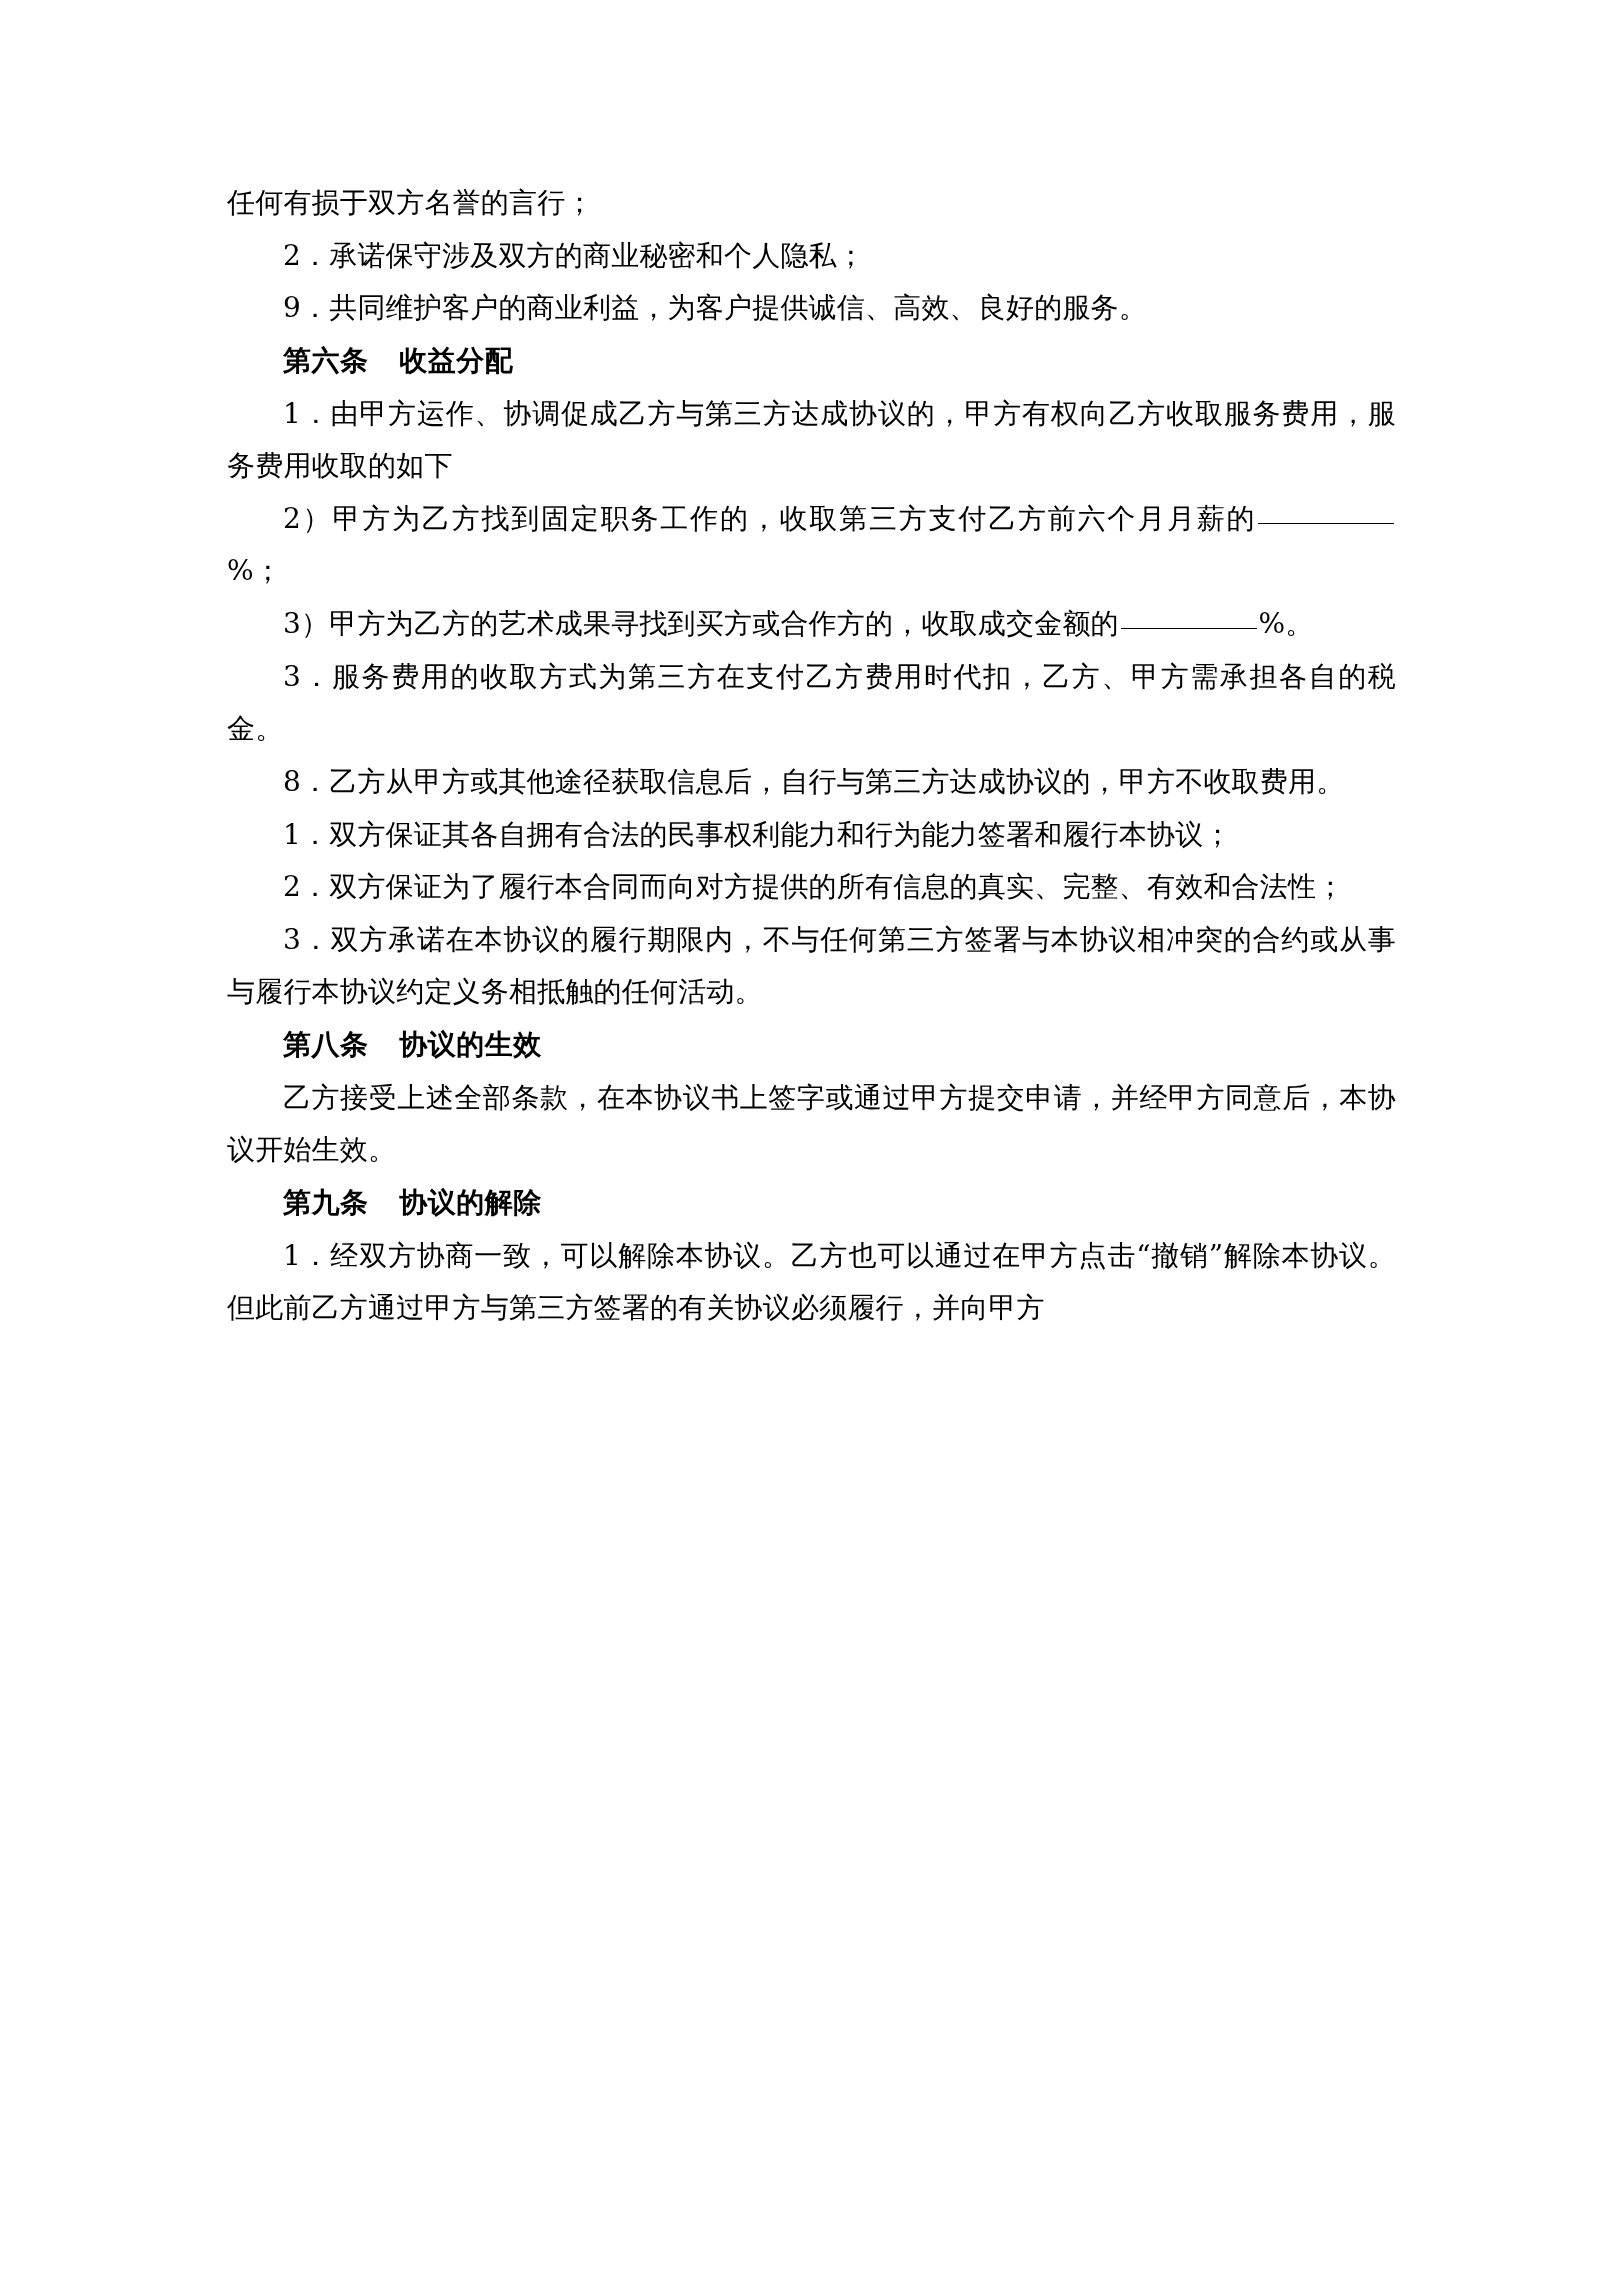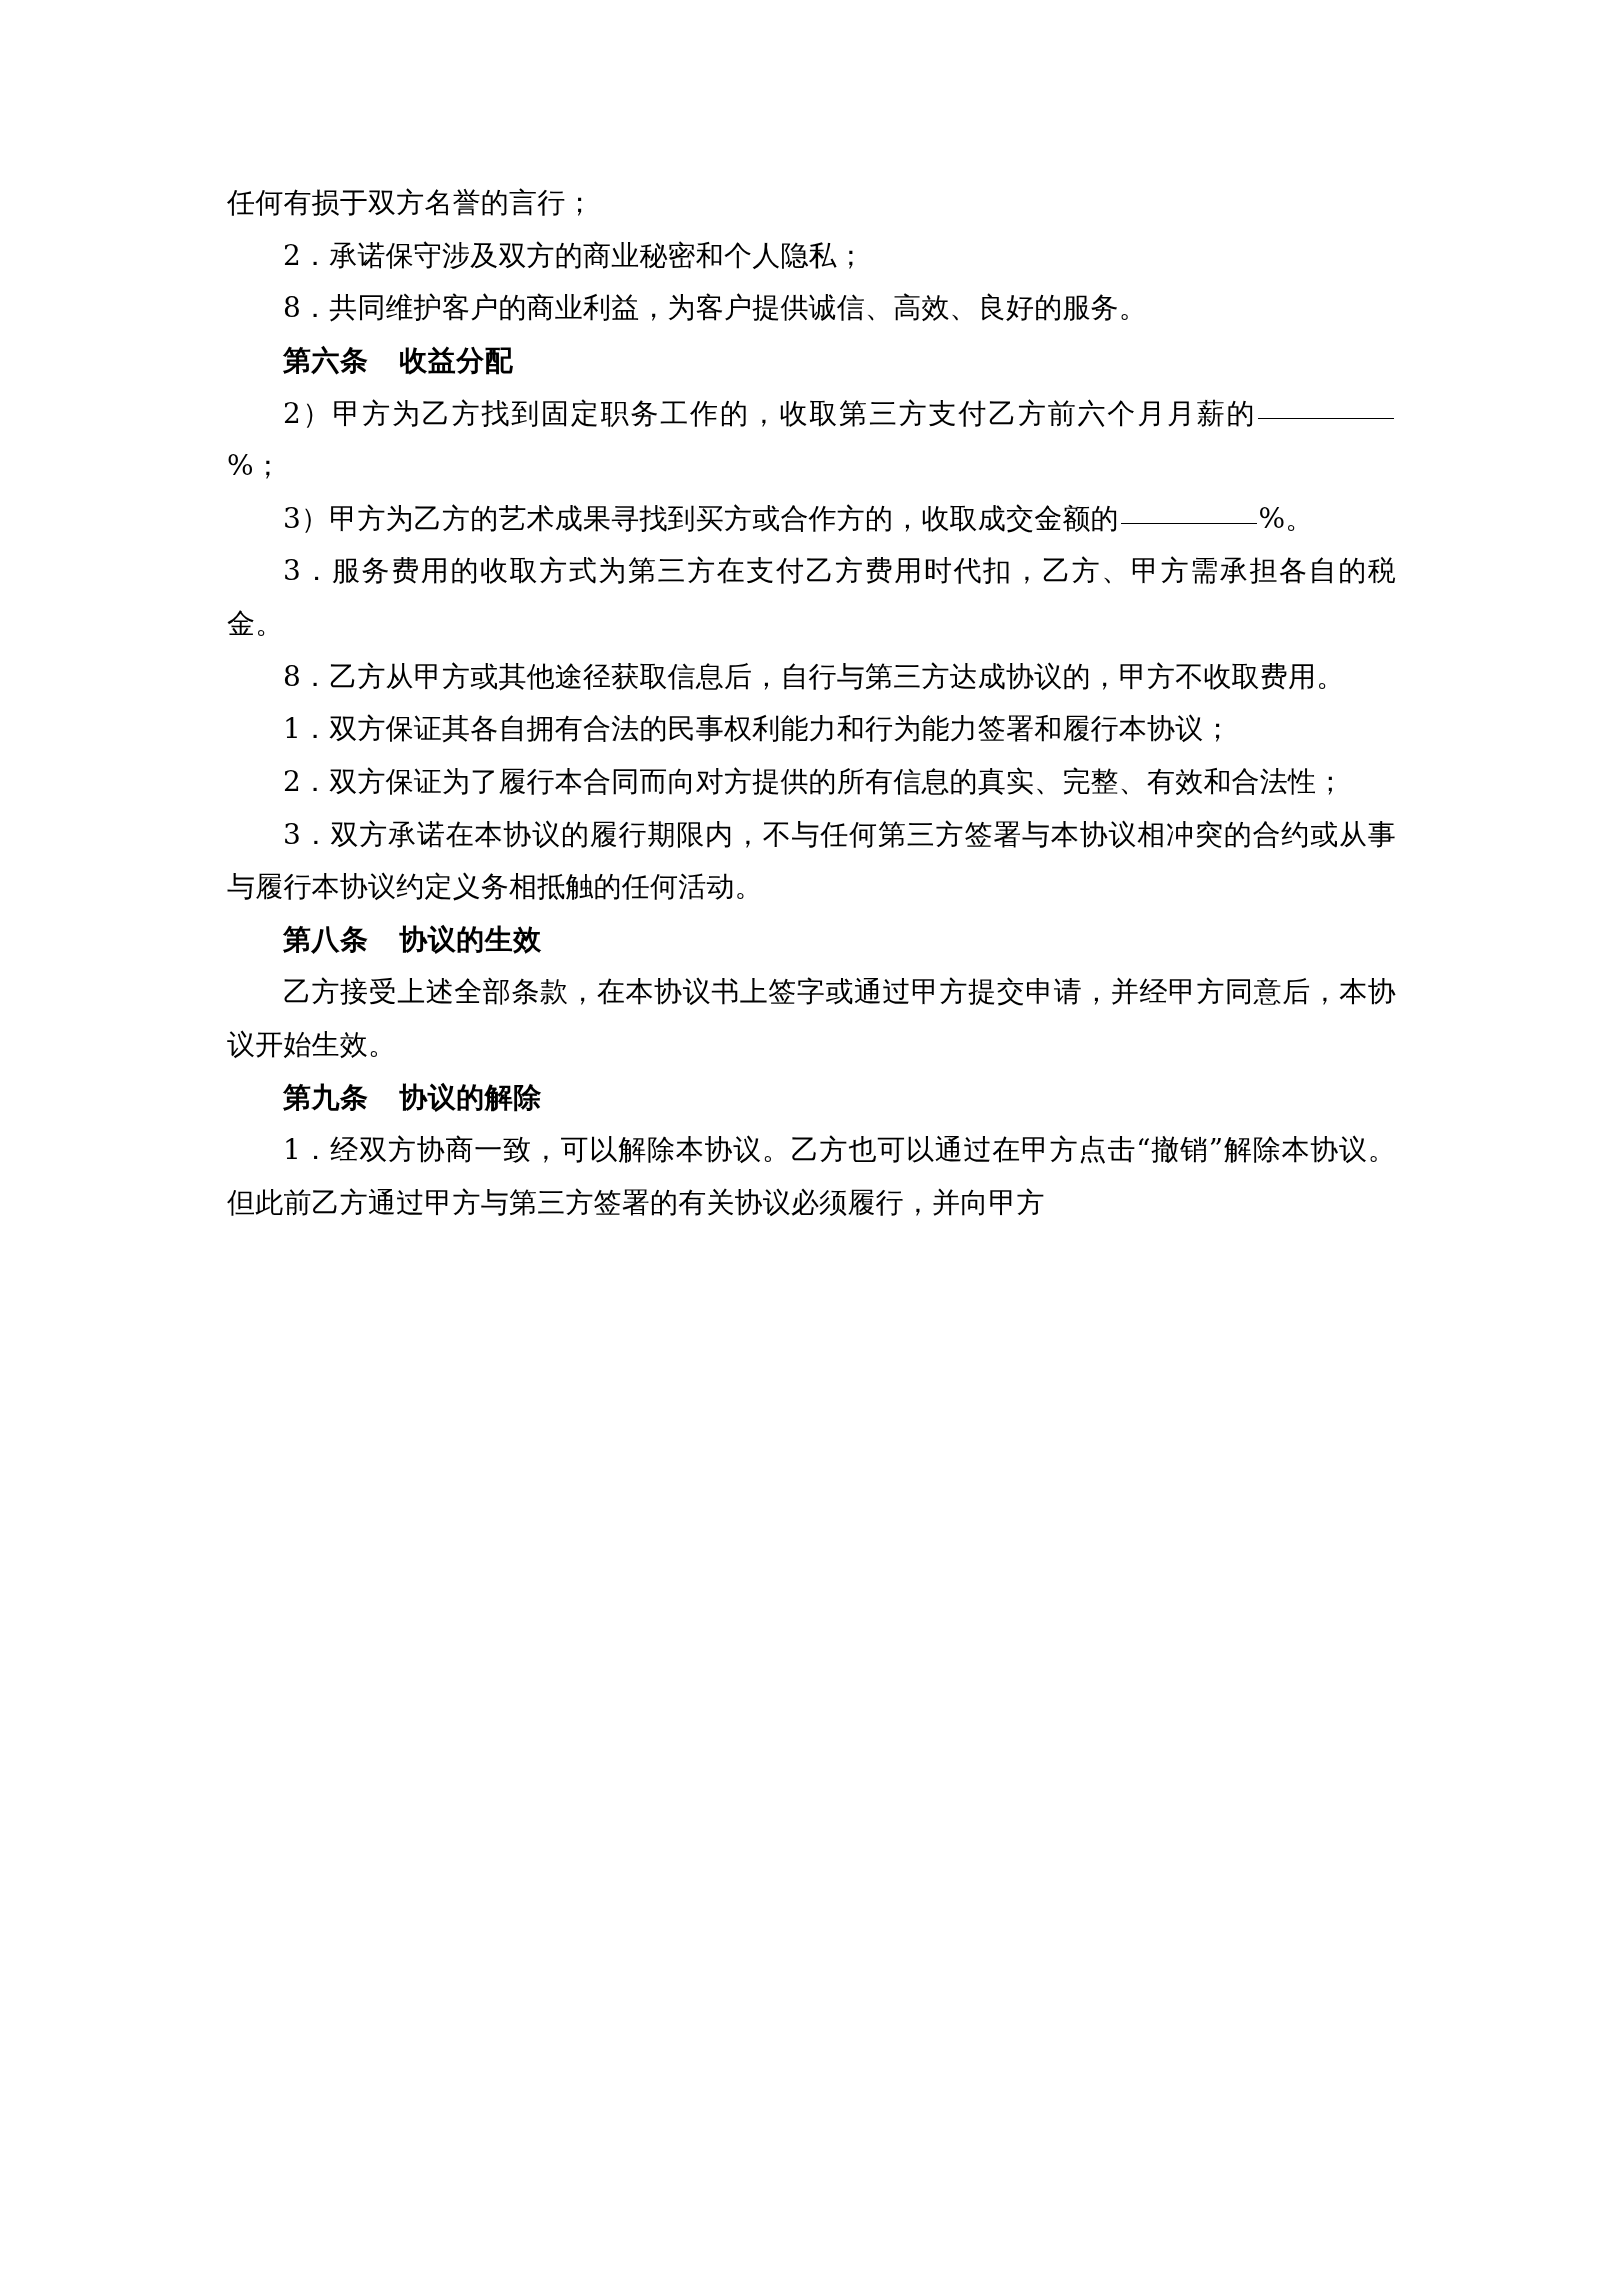--- a/index.html
+++ b/index.html
@@ -59,24 +59,25 @@
 </head>
 <body>
 
 <div class="page">
   <div class="doc-body">
 
     <p class="p-plain">任何有损于双方名誉的言行；</p>
 
     <p class="p-indent">2．承诺保守涉及双方的商业秘密和个人隐私；</p>
 
-    <p class="p-indent">8．共同维护客户的商业利益，为客户提供诚信、高效、良好的服务。</p>
+    <p class="p-indent">9．共同维护客户的商业利益，为客户提供诚信、高效、良好的服务。</p>
 
     <p class="heading"><span>第六条</span><span class="gap"></span><span>收益分配</span></p>
 
+    <p class="p-indent">1．由甲方运作、协调促成乙方与第三方达成协议的，甲方有权向乙方收取服务费用，服务费用收取的如下</p>
 
 
     <p class="p-indent"><span>2）甲方为乙方找到固定职务工作的，收取第三方支付乙方前六个月月薪的</span><span class="blank-line"></span><span>%；</span></p>
 
     <p class="p-indent"><span>3）甲方为乙方的艺术成果寻找到买方或合作方的，收取成交金额的</span><span class="blank-line"></span><span>%。</span></p>
 
     <p class="p-indent">3．服务费用的收取方式为第三方在支付乙方费用时代扣，乙方、甲方需承担各自的税金。</p>
 
     <p class="p-indent">8．乙方从甲方或其他途径获取信息后，自行与第三方达成协议的，甲方不收取费用。</p>
 

